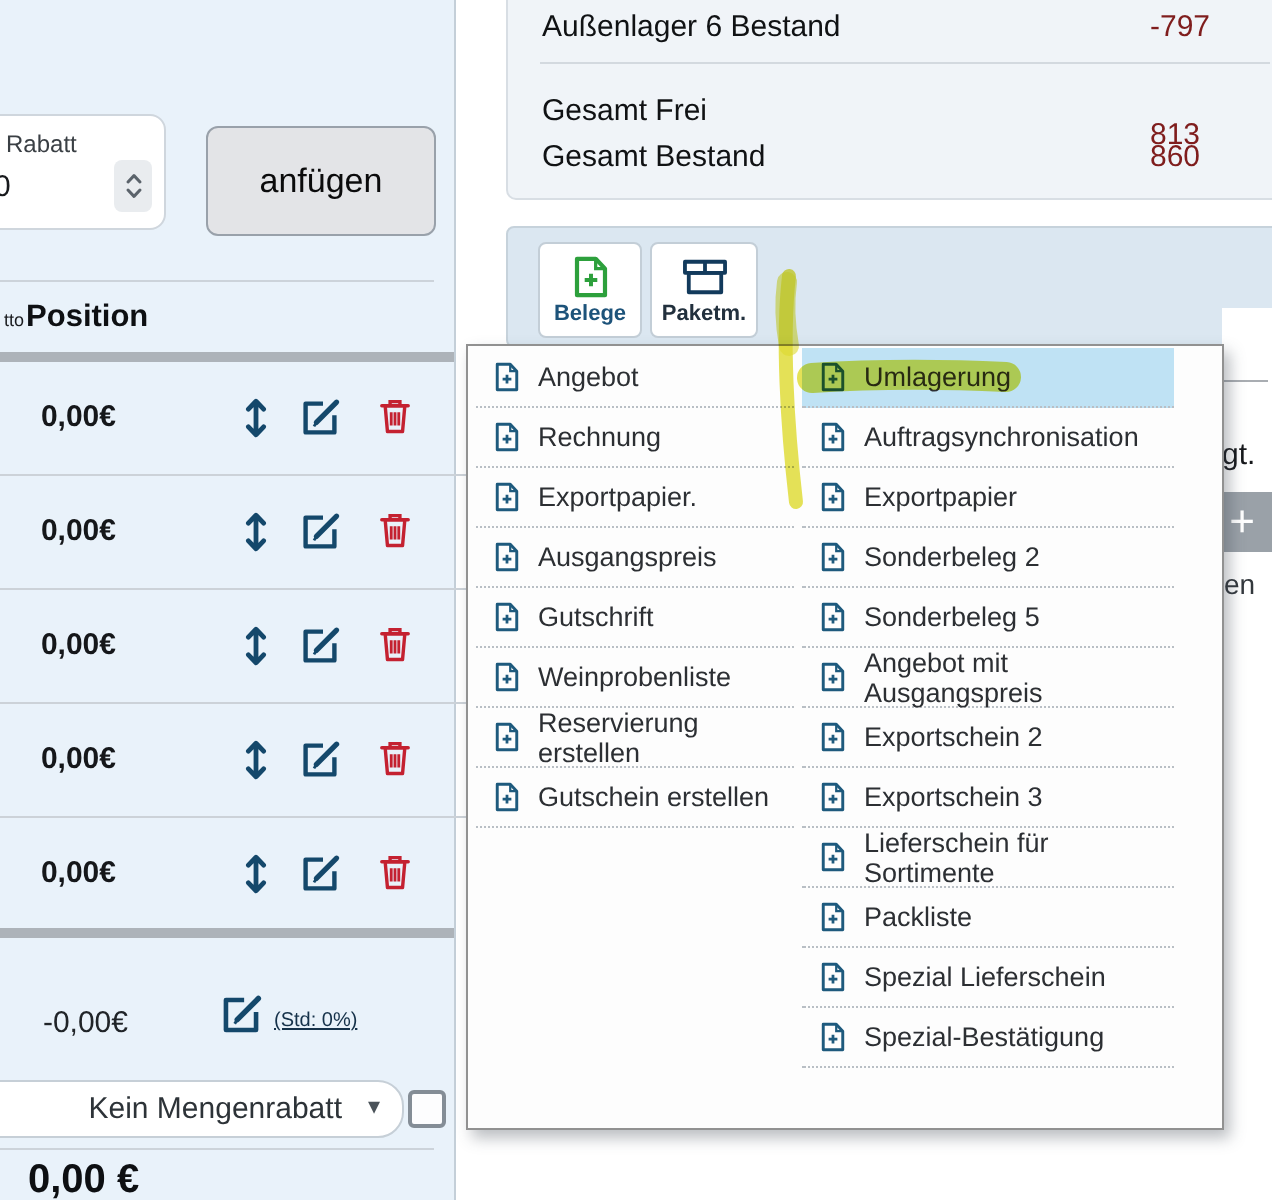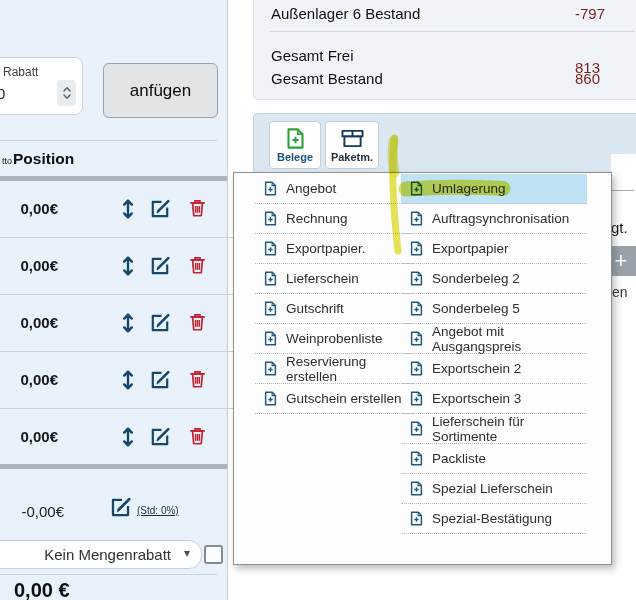--- a/index.html
+++ b/index.html
@@ -49,21 +49,21 @@
   .frag-line{left:612px;top:190px;width:22px;height:1px;background:#a9adb2;}
   .frag-gt{left:611px;top:219px;font-size:15px;color:#16181b;}
   .frag-plus{left:606px;top:246px;width:30px;height:30px;background:#9aa1a8;color:#fff;font-size:22px;
     display:flex;align-items:center;justify-content:center;cursor:pointer;}
   .frag-en{left:612px;top:284px;font-size:14px;color:#33383d;}
 
   
   .menu{left:233px;top:172px;width:377px;height:391px;background:#fdfdfd;border:1px solid #919191;z-index:30;
     box-shadow:3px 4px 7px rgba(60,70,80,.35);}
   .mcol{position:absolute;top:1px;}
-  .mcol-l{left:21px;width:159px;}
+  .mcol-l{left:4px;width:159px;}
   .mcol-r{left:167px;width:186px;}
   .mi{height:29px;display:flex;align-items:center;gap:9px;padding-left:9px;border-bottom:1px dotted #b9bfc5;
     font-size:13.5px;color:#2c2f33;cursor:pointer;box-sizing:content-box;}
   .mi.hl{background:#bfe2f4;}
   .mi-ic{flex:0 0 auto;display:flex;color:#1e5a7d;}
 
   
   .marker{left:0;top:0;z-index:40;pointer-events:none;mix-blend-mode:multiply;}
 
   svg.ic{display:block;}
@@ -298,21 +298,21 @@
             </svg>
           </span>
           <span>Exportpapier.</span>
         </div>
       <div class="mi">
           <span class="mi-ic">
             <svg class="ic" width="13" height="15">
               <use href="#i-docplus"></use>
             </svg>
           </span>
-          <span>Lieferschein</span>
+          <span>Ausgangspreis</span>
         </div>
       <div class="mi">
           <span class="mi-ic">
             <svg class="ic" width="13" height="15">
               <use href="#i-docplus"></use>
             </svg>
           </span>
           <span>Gutschrift</span>
         </div>
       <div class="mi">

